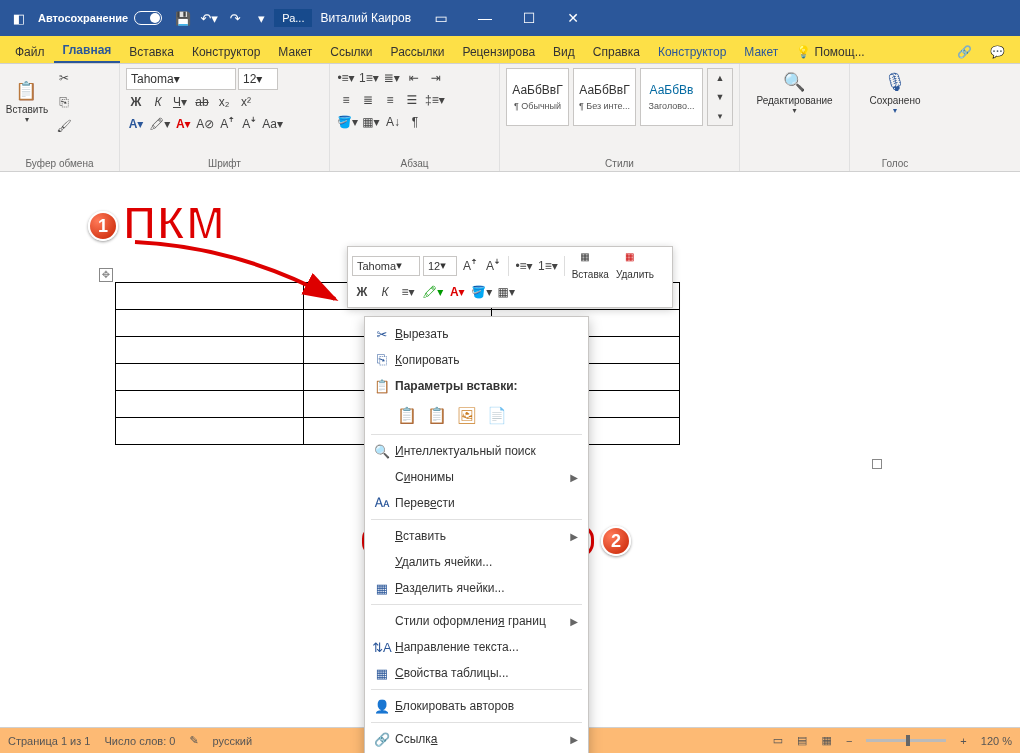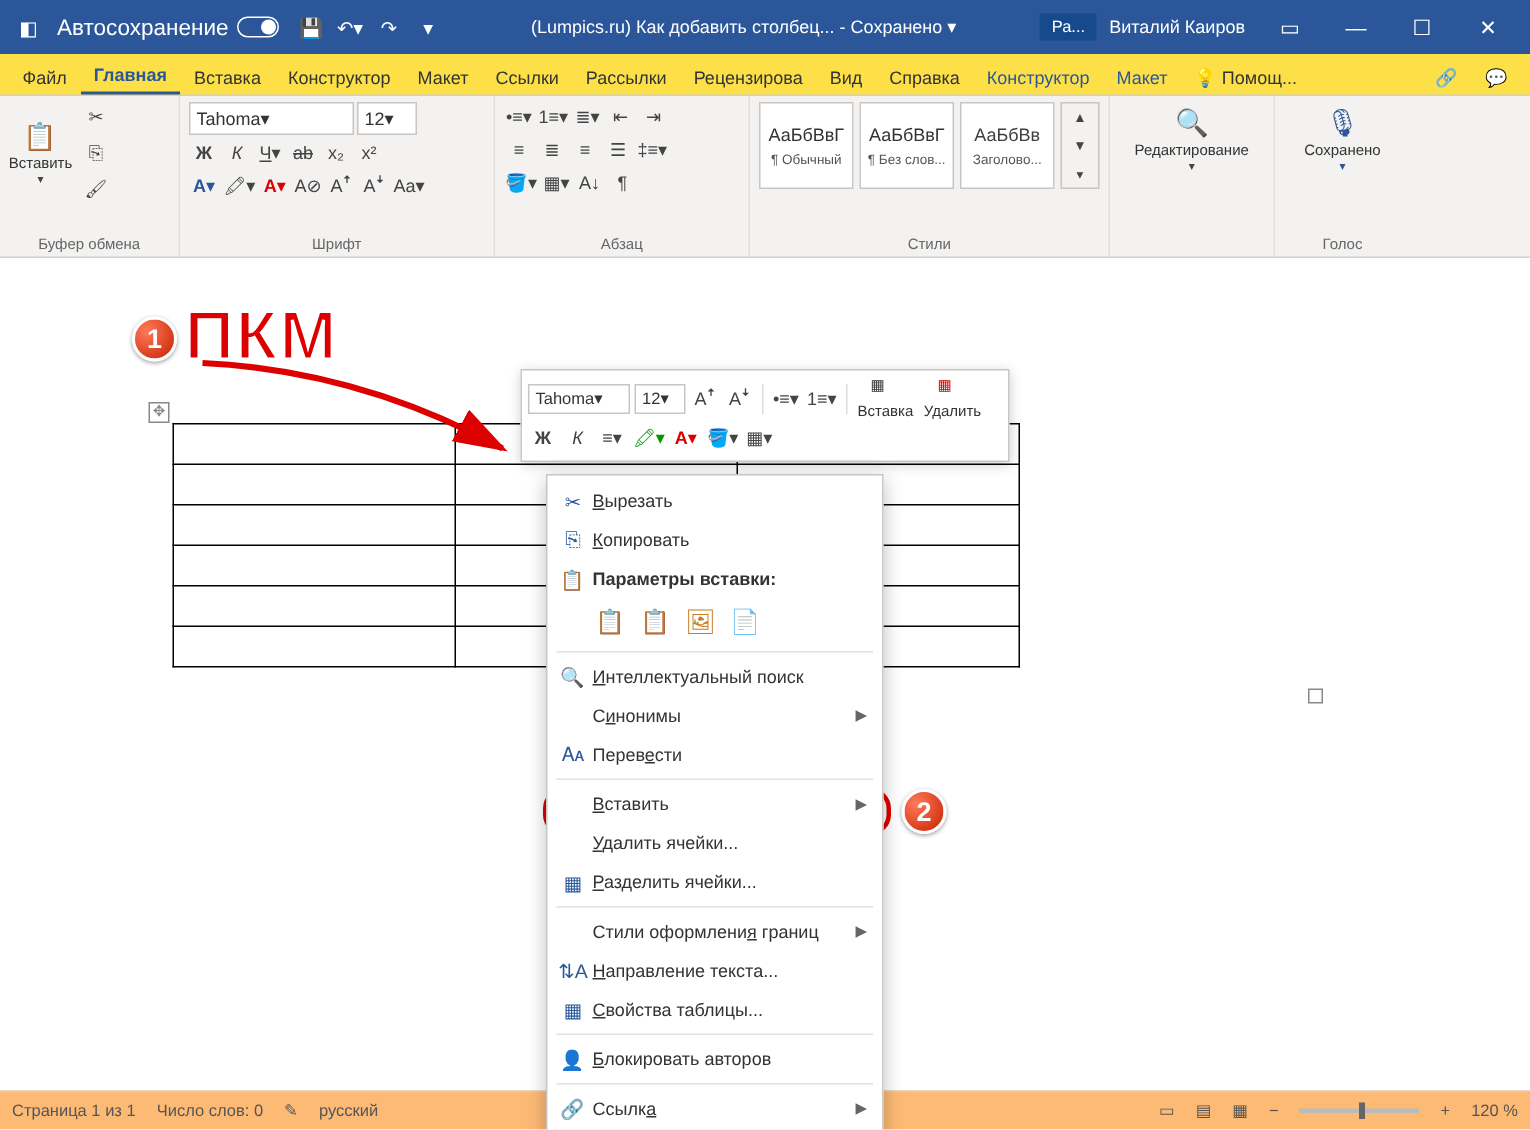--- a/index.html
+++ b/index.html
@@ -1,20 +1,20 @@
 <!DOCTYPE html>
 <html><head>
 <meta charset="utf-8">
 <style>
 * { margin: 0; padding: 0; box-sizing: border-box; font-family: "Segoe UI", Tahoma, sans-serif; }
 body { background: #fff; width: 1020px; height: 753px; overflow: hidden; position: relative; font-size: 12px; color: #333; }
 
 
 .titlebar { height: 36px; background: #2b579a; color: #fff; display: flex; align-items: center; padding: 0 6px; }
-.titlebar .autosave { font-size: 15px; margin: 0 6px; }
+.titlebar .autosave { font-size: 11px; margin: 0 6px; font-weight: bold; }
 .toggle { width: 28px; height: 14px; border: 1px solid #fff; border-radius: 8px; position: relative; margin-right: 8px; }
 .toggle::after { content: ""; position: absolute; right: 1px; top: 1px; width: 10px; height: 10px; border-radius: 50%; background: #fff; }
 .titlebar .ticon { width: 26px; height: 26px; display: flex; align-items: center; justify-content: center; color: #fff; font-size: 13px; }
 .titlebar .title { flex: 1; text-align: center; font-size: 12px; white-space: nowrap; overflow: hidden; }
 .titlebar .user { font-size: 12px; padding: 0 8px; }
 .winbtn { width: 44px; height: 36px; display: flex; align-items: center; justify-content: center; font-size: 14px; }
 
 
 .tabstrip { height: 28px; border-bottom: 1px solid #d0d0d0; display: flex; align-items: flex-end; padding: 0 6px; background: #fde047; }
 .tab { padding: 4px 9px; font-size: 12px; color: #333; cursor: pointer; }
@@ -78,23 +78,20 @@
 <body>
 
 <div class="titlebar">
   <div class="ticon">◧</div>
   <span class="autosave">Автосохранение</span>
   <div class="toggle"></div>
   <div class="ticon">💾</div>
   <div class="ticon">↶▾</div>
   <div class="ticon">↷</div>
   <div class="ticon">▾</div>
-  <div class="title">
-    <span>(Lumpics.ru) Как добавить столбец...</span> - <span>Сохранено</span> ▾
-  </div>
   <div style="background:#174a8c;padding:3px 8px;font-size:11px">Ра...</div>
   <span class="user">Виталий Каиров</span>
   <div class="winbtn">▭</div>
   <div class="winbtn">—</div>
   <div class="winbtn">☐</div>
   <div class="winbtn">✕</div>
 </div>
 
 <div class="tabstrip">
   <div class="tab">Файл</div>
@@ -189,24 +186,24 @@
   </div>
 
   <div class="group" style="width:240px">
     <div class="row" style="align-items:flex-start">
       <div class="style-card">
           <span class="sample">АаБбВвГ</span>
           <span class="sname">¶ Обычный</span>
         </div>
       <div class="style-card">
           <span class="sample">АаБбВвГ</span>
-          <span class="sname">¶ Без слов...</span>
+          <span class="sname">¶ Без инте...</span>
         </div>
       <div class="style-card">
-          <span class="sample" style="color:#404040">АаБбВв</span>
+          <span class="sample" style="color:#0369a1">АаБбВв</span>
           <span class="sname">Заголово...</span>
         </div>
       <div style="display:flex;flex-direction:column;justify-content:center;border:1px solid #c8c6c4;height:58px;padding:0 2px">
         <div class="icon-btn" style="font-size:9px">▲</div>
         <div class="icon-btn" style="font-size:9px">▼</div>
         <div class="icon-btn" style="font-size:9px">▾</div>
       </div>
     </div>
     <div class="group-label">Стили</div>
   </div>

